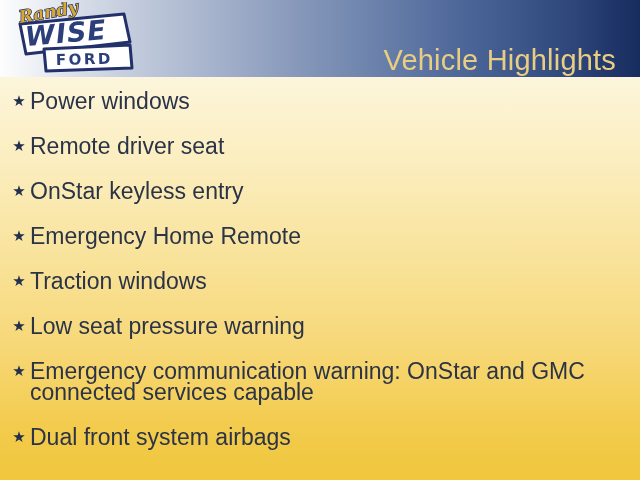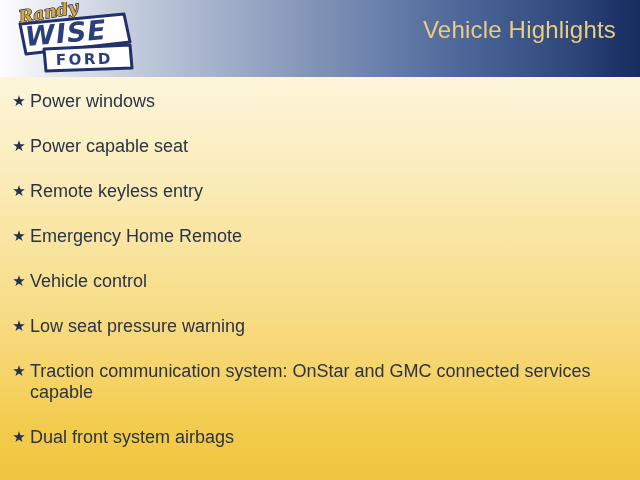--- a/index.html
+++ b/index.html
@@ -61,22 +61,22 @@
     top: 2px;
     width: 136px;
     height: 72px;
   }
   .logo svg { display: block; }
 
   
   .header-title {
     position: absolute;
     right: 24px;
-    top: 16px;
-    font-size: 24px;
+    top: 44px;
+    font-size: 29px;
     letter-spacing: 0.2px;
     color: #e8cd82;
     font-family: "Liberation Sans", sans-serif;
     white-space: nowrap;
   }
 
   
   .highlights {
     position: absolute;
     left: 0;
@@ -99,21 +99,21 @@
     width: 22px;
     text-align: center;
     font-size: 15px;
     line-height: 21px;
     color: #22304d;
     font-family: "DejaVu Sans", sans-serif;
   }
 
   .hl-text {
     flex: 1 1 auto;
-    font-size: 18px;
+    font-size: 23px;
     line-height: 21px;
     color: #2b3347;
     font-family: "Liberation Sans", sans-serif;
     padding-right: 10px;
   }
 </style>
 </head>
 <body>
 
 <div class="slide">
@@ -139,46 +139,46 @@
 
   <div class="highlights">
 
     <div class="hl-item">
       <span class="hl-star">★</span>
       <span class="hl-text">Power windows</span>
     </div>
 
     <div class="hl-item">
       <span class="hl-star">★</span>
-      <span class="hl-text">Power capable seat</span>
+      <span class="hl-text">Remote driver seat</span>
     </div>
 
     <div class="hl-item">
       <span class="hl-star">★</span>
-      <span class="hl-text">Remote keyless entry</span>
+      <span class="hl-text">OnStar keyless entry</span>
     </div>
 
     <div class="hl-item">
       <span class="hl-star">★</span>
       <span class="hl-text">Emergency Home Remote</span>
     </div>
 
     <div class="hl-item">
       <span class="hl-star">★</span>
-      <span class="hl-text">Vehicle control</span>
+      <span class="hl-text">Traction windows</span>
     </div>
 
     <div class="hl-item">
       <span class="hl-star">★</span>
       <span class="hl-text">Low seat pressure warning</span>
     </div>
 
     <div class="hl-item">
       <span class="hl-star">★</span>
-      <span class="hl-text">Traction communication system: OnStar and GMC connected services capable</span>
+      <span class="hl-text">Emergency communication warning: OnStar and GMC connected services capable</span>
     </div>
 
     <div class="hl-item">
       <span class="hl-star">★</span>
       <span class="hl-text">Dual front system airbags</span>
     </div>
 
   </div>
 </div>
 

